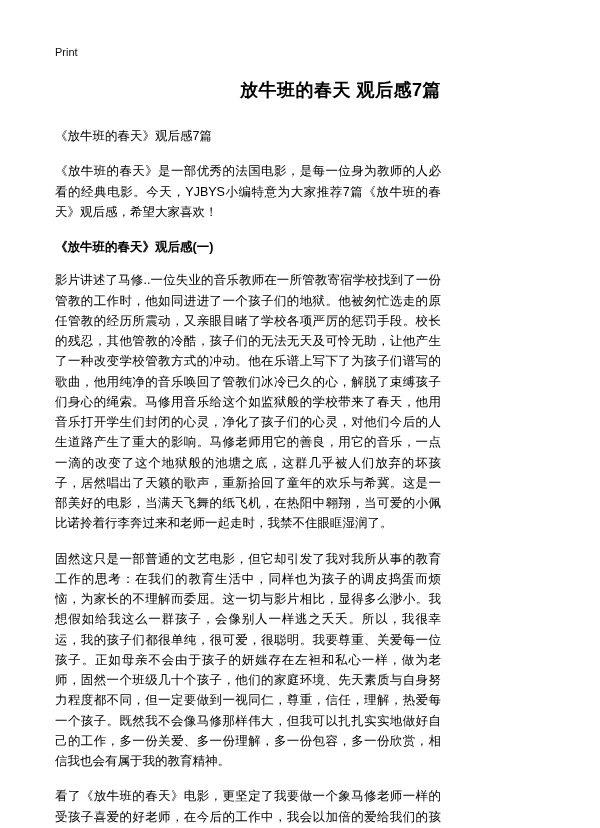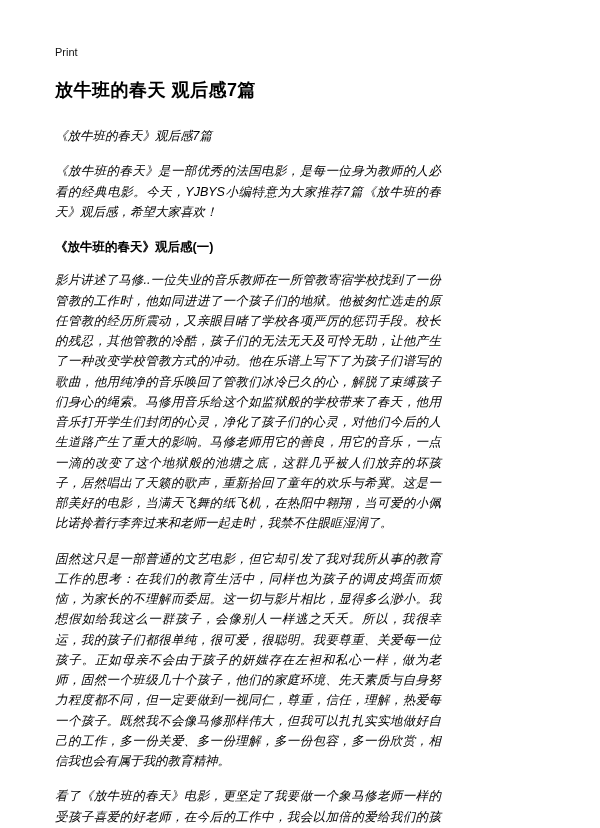--- a/index.html
+++ b/index.html
@@ -20,30 +20,29 @@
   .print-link {
     font-size: 11px;
     color: #111111;
     margin: 0 0 20px 0;
     cursor: pointer;
     display: inline-block;
   }
   .doc-title {
     font-size: 18px;
     font-weight: bold;
-    text-align: left;
+    text-align: right;
     margin: 0 0 24px 0;
     letter-spacing: 0.5px;
   }
   .para {
     font-size: 12.5px;
     line-height: 1.62;
     text-align: justify;
     margin: 0 0 15px 0;
-    font-style: italic;
   }
   .section-heading {
     font-size: 12.5px;
     font-weight: bold;
     line-height: 1.62;
     margin: 4px 0 13px 0;
   }
 </style>
 </head>
 <body>

